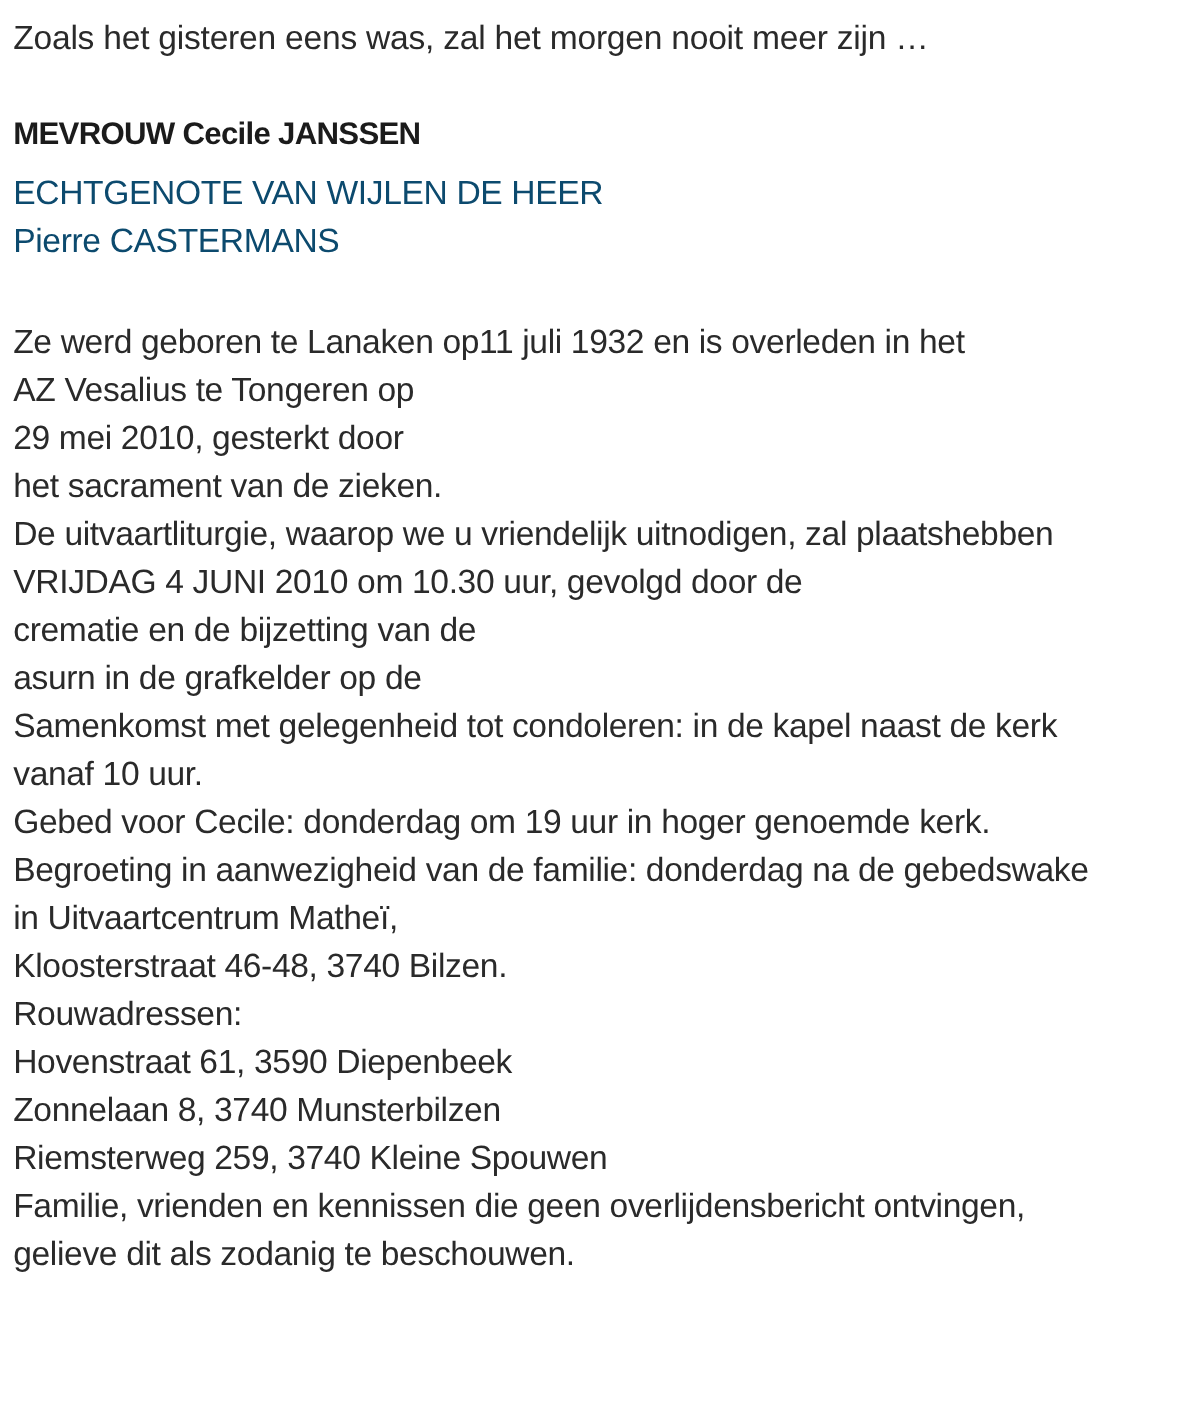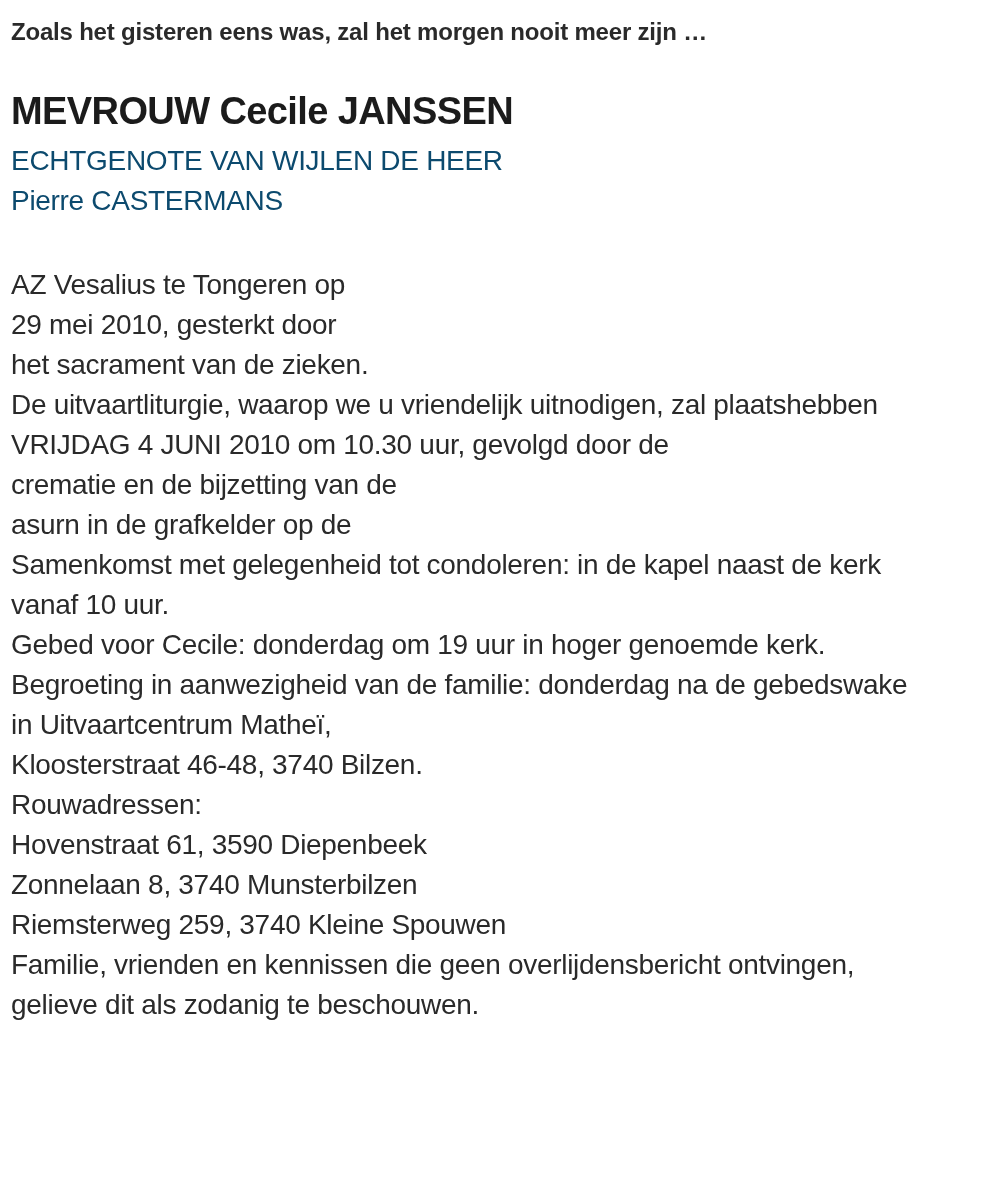--- a/index.html
+++ b/index.html
@@ -11,29 +11,28 @@
     width: 1000px;
     height: 1190px;
     font-family: "Liberation Sans", sans-serif;
     color: #2e2e2e;
     overflow: hidden;
   }
   .page {
     padding: 6px 12px 0 11px;
   }
   .quote {
-    font-size: 24px;
+    font-size: 28px;
     line-height: 40px;
     margin: 6px 0 0 0;
     letter-spacing: -0.2px;
     color: #2a2a2a;
-    font-weight: bold;
   }
   .deceased-name {
-    font-size: 38px;
+    font-size: 26px;
     line-height: 46px;
     font-weight: 700;
     margin: 36px 0 0 0;
     letter-spacing: -0.6px;
     color: #1b1b1b;
   }
   .subtitle {
     font-size: 28px;
     line-height: 40px;
     margin: 0;
@@ -65,20 +64,21 @@
   <p class="quote">Zoals het gisteren eens was, zal het morgen nooit meer zijn …</p>
 
   <h1 class="deceased-name">MEVROUW Cecile JANSSEN</h1>
 
   <div class="subtitle-block">
     <p class="subtitle">ECHTGENOTE VAN WIJLEN DE HEER</p>
     <p class="subtitle">Pierre CASTERMANS</p>
   </div>
 
   <div class="body-lines">
+    <p>Ze werd geboren te Lanaken op11 juli 1932 en is overleden in het</p>
     <p>AZ Vesalius te Tongeren op</p>
     <p>29 mei 2010, gesterkt door</p>
     <p>het sacrament van de zieken.</p>
     <p>De uitvaartliturgie, waarop we u vriendelijk uitnodigen, zal plaatshebben</p>
     <p>VRIJDAG 4 JUNI 2010 om 10.30 uur, gevolgd door de</p>
     <p>crematie en de bijzetting van de</p>
     <p>asurn in de grafkelder op de</p>
     <p>Samenkomst met gelegenheid tot condoleren: in de kapel naast de kerk</p>
     <p>vanaf 10 uur.</p>
     <p>Gebed voor Cecile: donderdag om 19 uur in hoger genoemde kerk.</p>

